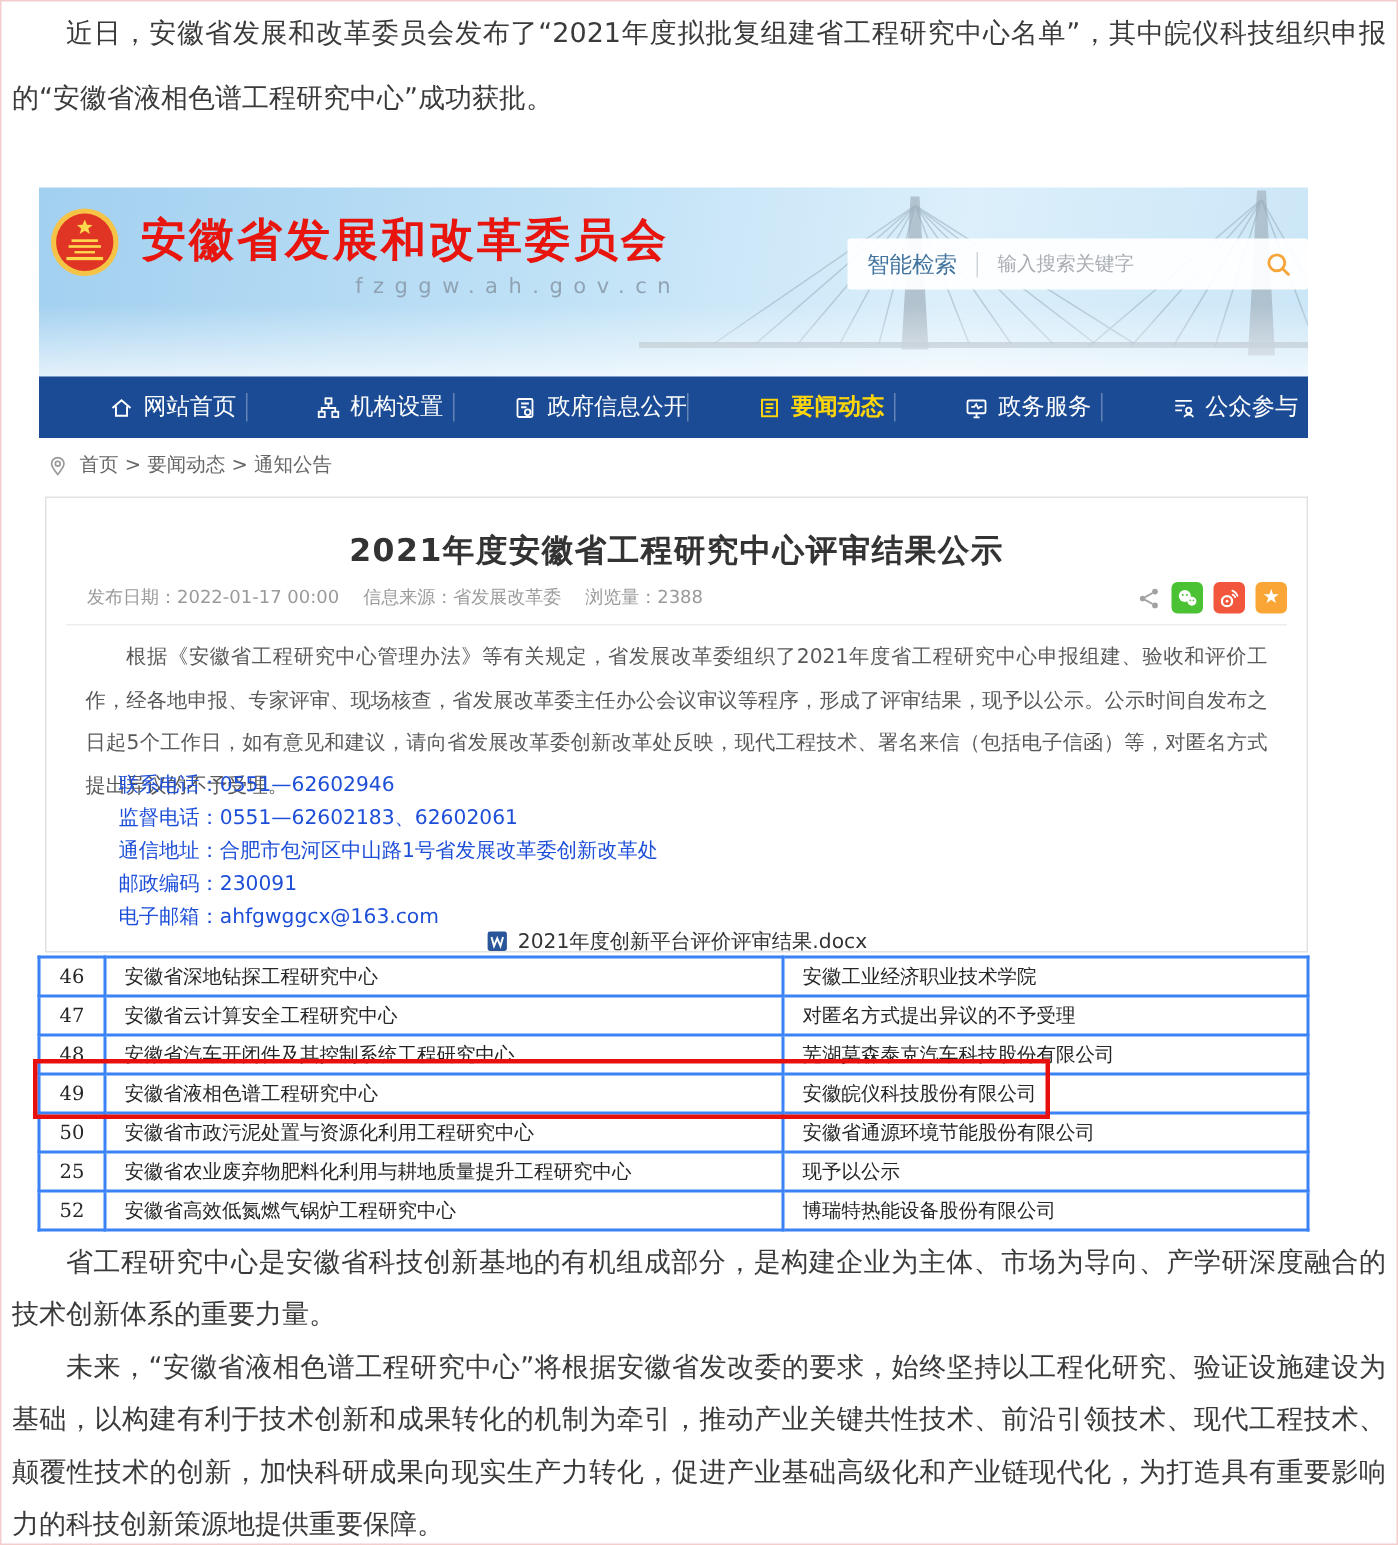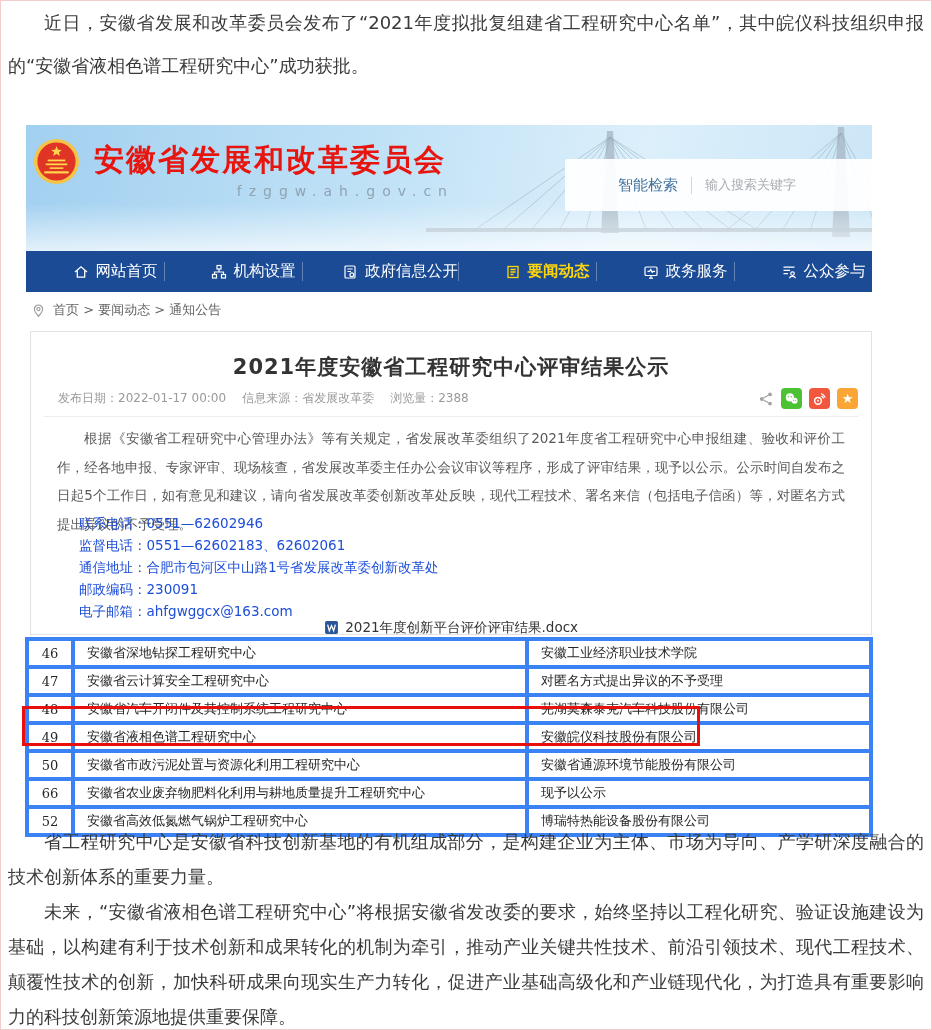--- a/index.html
+++ b/index.html
@@ -18,22 +18,22 @@
   .banner{position:absolute;left:26px;top:125px;width:846px;height:126px;overflow:hidden;
           background:linear-gradient(100deg,#a2d0f0 0%,#bfe1f6 40%,#dceffb 72%,#cbe6f7 100%);}
   .bridge{position:absolute;left:0;top:0;width:846px;height:126px;}
   .haze{position:absolute;left:0;bottom:0;width:100%;height:48px;
         background:linear-gradient(rgba(255,255,255,0),rgba(255,255,255,.7));}
   .emblem{position:absolute;left:7px;top:13px;width:47px;height:47px;}
   .site-title{position:absolute;left:68px;top:15px;font-size:30px;font-weight:bold;color:#e8140e;
               letter-spacing:2px;white-space:nowrap;}
   .site-url{position:absolute;left:68px;top:58px;width:360px;text-align:right;color:#8fa3b2;
             letter-spacing:7px;font-size:14px;}
-  .search-box{position:absolute;left:539px;top:34px;width:307px;height:52px;
-              background:rgba(255,255,255,.93);border-radius:2px;display:flex;align-items:center;padding-left:40px;}
+  .search-box{position:absolute;left:539px;top:34px;width:307px;height:34px;
+              background:rgba(255,255,255,.93);border-radius:2px;display:flex;align-items:center;}
   .search-label{color:#42749f;font-size:15px;padding:0 13px;white-space:nowrap;cursor:pointer;}
   .search-sep{width:1px;height:17px;background:#cfd6dc;}
   .search-placeholder{flex:1;color:#a9adb2;font-size:13px;padding-left:13px;white-space:nowrap;
                       overflow:hidden;cursor:text;}
   .search-btn{margin-right:11px;cursor:pointer;flex:none;display:flex;}
 
   
   .navbar{position:absolute;left:26px;top:251px;width:846px;height:41px;background:#1b4b94;display:flex;}
   .nav-item{flex:1;display:flex;align-items:center;justify-content:center;gap:7px;color:#fff;
             font-size:15.5px;position:relative;cursor:pointer;white-space:nowrap;padding-left:40px;}
@@ -67,21 +67,21 @@
                 line-height:28.5px;color:#595959;text-align:justify;text-indent:2em;}
   .contacts{position:absolute;top:180px;left:48px;font-size:13.5px;line-height:22px;color:#1d4ed8;}
   .attachment{position:absolute;top:287px;left:0;right:0;text-align:center;font-size:13.5px;
               color:#333;cursor:pointer;}
   .attachment svg{vertical-align:-3px;margin-right:2px;}
 
   
   .doc-table{position:absolute;left:25px;top:637px;width:848px;border-collapse:collapse;
              font-family:"DejaVu Serif","Liberation Serif",serif;font-size:13px;color:#262626;
              table-layout:fixed;}
-  .doc-table td{border:4px solid #3b82f6;height:24px;padding:0 4px 0 12px;overflow:hidden;
+  .doc-table td{border:2px solid #3b82f6;height:24px;padding:0 4px 0 12px;overflow:hidden;
                 white-space:nowrap;}
   .doc-table td.col-no{width:42px;text-align:center;padding:0;}
   .doc-table td.col-name{width:434px;}
   .highlight-box{position:absolute;left:22px;top:706px;width:678px;height:40px;
                  border:3px solid #e8100c;box-sizing:border-box;pointer-events:none;}
 </style>
 </head>
 <body>
 
 <div class="page">
@@ -260,21 +260,21 @@
           <td class="col-no">49</td>
           <td class="col-name">安徽省液相色谱工程研究中心</td>
           <td class="col-org">安徽皖仪科技股份有限公司</td>
         </tr>
         <tr>
           <td class="col-no">50</td>
           <td class="col-name">安徽省市政污泥处置与资源化利用工程研究中心</td>
           <td class="col-org">安徽省通源环境节能股份有限公司</td>
         </tr>
         <tr>
-          <td class="col-no">66</td>
+          <td class="col-no">25</td>
           <td class="col-name">安徽省农业废弃物肥料化利用与耕地质量提升工程研究中心</td>
           <td class="col-org">现予以公示</td>
         </tr>
         <tr>
           <td class="col-no">52</td>
           <td class="col-name">安徽省高效低氮燃气锅炉工程研究中心</td>
           <td class="col-org">博瑞特热能设备股份有限公司</td>
         </tr>
       </tbody>
   </table>

